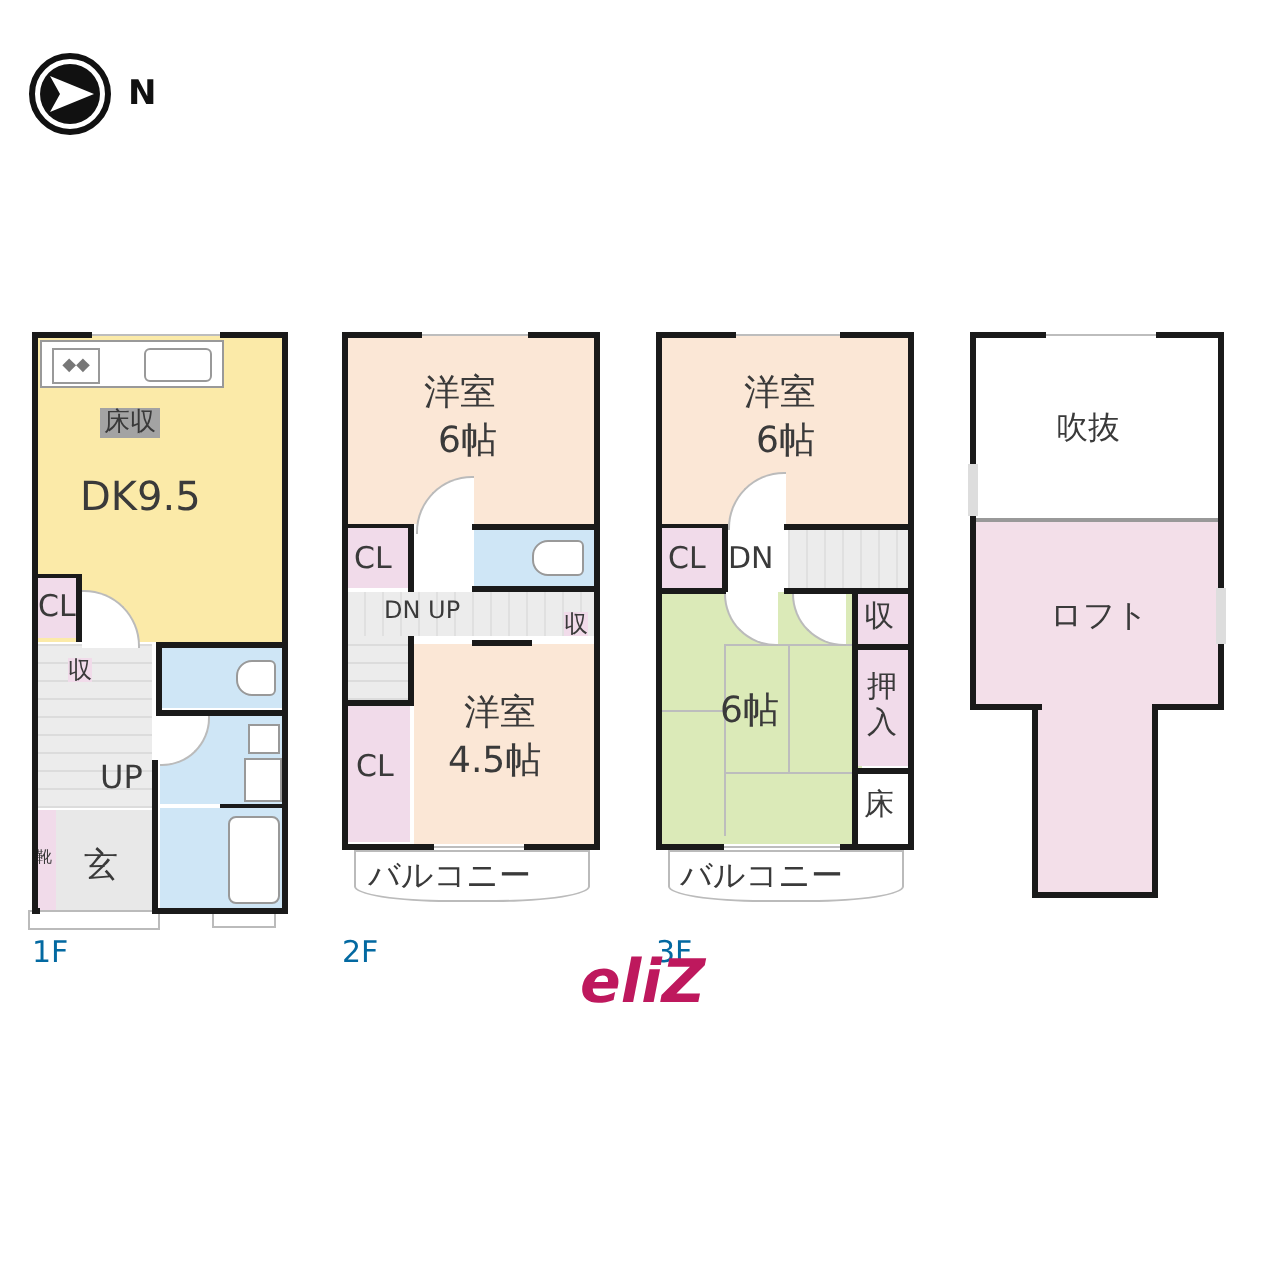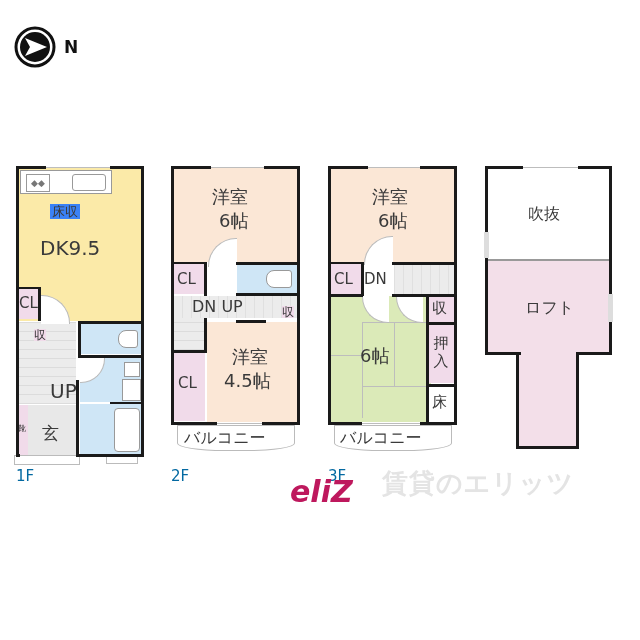--- a/index.html
+++ b/index.html
@@ -28,29 +28,29 @@
   <span style="position:absolute;left:50px;top:11px;font-weight:bold;font-size:17px;color:#111;">N</span>
 </div>
 
 <div class="abs" style="left:0;top:0;">
 
   <div class="room" style="left:18px;top:168px;width:125px;height:153px;background:#fbeaa8;"></div>
 
   <div class="room" style="left:20px;top:170px;width:92px;height:24px;background:#fff;border:1px solid #999;"></div>
   <div class="abs" style="left:26px;top:174px;width:22px;height:16px;border:1px solid #999;background:#fff;font-size:9px;color:#777;text-align:center;line-height:16px;">◆◆</div>
   <div class="abs" style="left:72px;top:174px;width:32px;height:15px;border:1px solid #999;border-radius:3px;background:#fff;"></div>
-  <span class="lbl" style="left:50px;top:204px;font-size:13px;background:#3b82f6;padding:1px 2px;">床収</span>
+  <span class="lbl" style="left:50px;top:204px;font-size:13px;background:#a3a3a3;padding:1px 2px;">床収</span>
   <span class="lbl" style="left:40px;top:238px;font-size:20px;">DK9.5</span>
 
   <div class="room" style="left:18px;top:289px;width:22px;height:30px;background:#f1dbea;"></div>
   <span class="lbl" style="left:19px;top:296px;font-size:15px;">CL</span>
 
   <div class="stairv" style="left:18px;top:322px;width:58px;height:82px;"></div>
   <span class="lbl" style="left:34px;top:329px;font-size:12px;background:#f1dbea;">収</span>
-  <span class="lbl" style="left:50px;top:381px;font-size:20px;">UP</span>
+  <span class="lbl" style="left:50px;top:381px;font-size:16px;">UP</span>
 
   <div class="room" style="left:18px;top:405px;width:58px;height:50px;background:#e8e8e8;"></div>
   <div class="room" style="left:18px;top:405px;width:10px;height:50px;background:#f1dbea;"></div>
   <span class="lbl" style="left:18px;top:425px;font-size:8px;">靴</span>
   <span class="lbl" style="left:42px;top:425px;font-size:17px;">玄</span>
   <div class="abs" style="left:14px;top:455px;width:64px;height:8px;border:1px solid #bbb;background:#fff;"></div>
 
   <div class="room" style="left:80px;top:324px;width:62px;height:30px;background:#cfe6f6;"></div>
   <div class="abs" style="left:118px;top:330px;width:18px;height:16px;border:1px solid #999;border-radius:8px 3px 3px 8px;background:#fff;"></div>
 
@@ -88,21 +88,21 @@
   <span class="lbl" style="left:219px;top:212px;font-size:18px;">6帖</span>
 
   <div class="room" style="left:173px;top:264px;width:31px;height:30px;background:#f1dbea;"></div>
   <span class="lbl" style="left:177px;top:272px;font-size:15px;">CL</span>
   <div class="door" style="left:208px;top:238px;width:28px;height:28px;border-radius:28px 0 0 0;border-right:none;border-bottom:none;"></div>
   <div class="room" style="left:237px;top:264px;width:60px;height:30px;background:#cfe6f6;"></div>
   <div class="abs" style="left:266px;top:270px;width:24px;height:16px;border:1px solid #999;border-radius:8px 3px 3px 8px;background:#fff;"></div>
 
   <div class="stair" style="left:173px;top:296px;width:124px;height:22px;"></div>
   <div class="stairv" style="left:173px;top:318px;width:32px;height:32px;"></div>
-  <span class="lbl" style="left:192px;top:299px;font-size:16px;">DN UP</span>
+  <span class="lbl" style="left:192px;top:299px;font-size:12px;">DN UP</span>
   <span class="lbl" style="left:282px;top:306px;font-size:12px;background:#f1dbea;">収</span>
 
   <div class="room" style="left:173px;top:353px;width:32px;height:68px;background:#f1dbea;"></div>
   <span class="lbl" style="left:178px;top:376px;font-size:15px;">CL</span>
   <div class="room" style="left:207px;top:322px;width:90px;height:100px;background:#fbe7d6;"></div>
   <span class="lbl" style="left:232px;top:348px;font-size:18px;">洋室</span>
   <span class="lbl" style="left:224px;top:372px;font-size:18px;">4.5帖</span>
 
   <div class="wall" style="left:171px;top:166px;width:3px;height:258px;"></div>
   <div class="wall" style="left:171px;top:166px;width:40px;height:3px;"></div>
@@ -194,14 +194,13 @@
   <div class="wall" style="left:576px;top:352px;width:36px;height:3px;"></div>
   <div class="wall" style="left:516px;top:352px;width:3px;height:97px;"></div>
   <div class="wall" style="left:576px;top:352px;width:3px;height:97px;"></div>
   <div class="wall" style="left:516px;top:446px;width:63px;height:3px;"></div>
   <div class="win" style="left:484px;top:232px;width:5px;height:26px;border:none;background:#ddd;"></div>
   <div class="win" style="left:608px;top:294px;width:5px;height:28px;border:none;background:#ddd;"></div>
 </div>
 
 <div class="abs" style="left:290px;top:462px;width:300px;height:40px;">
   <span style="position:absolute;left:0;top:12px;font-size:30px;font-style:italic;font-weight:bold;color:#be185d;">eliZ</span>
-  <span style="position:absolute;left:92px;top:4px;font-size:26px;font-weight:bold;color:#e4e4e4;letter-spacing:1px;">賃貸のエリッツ</span>
 </div>
 
 </body></html>

